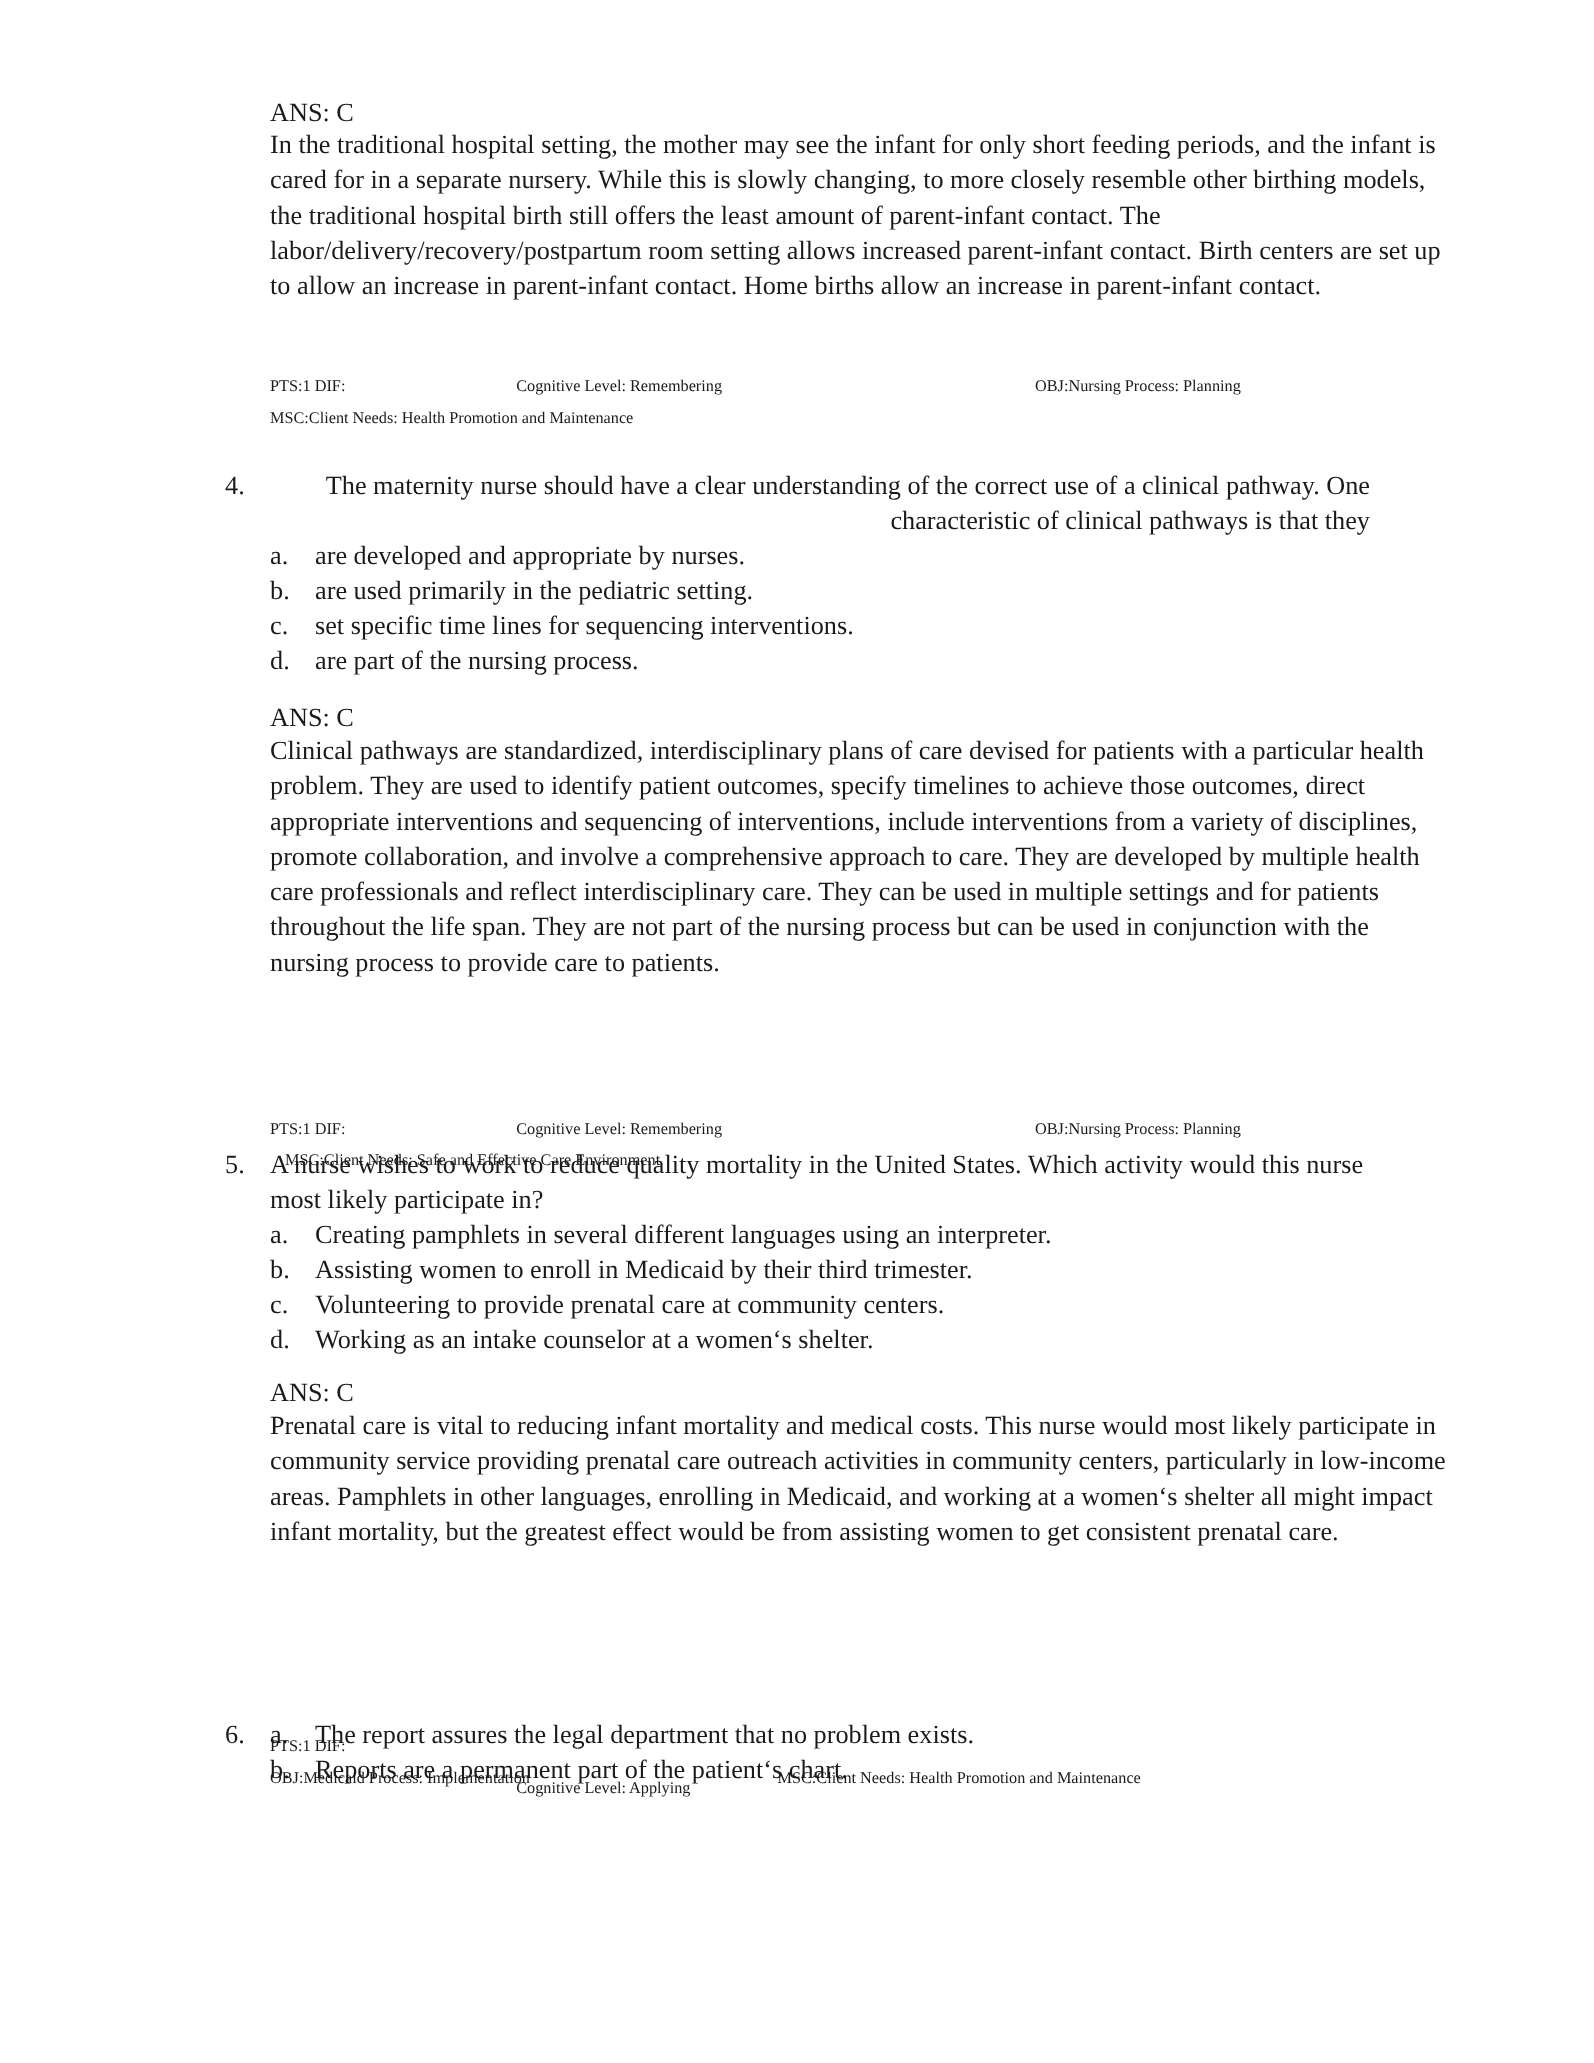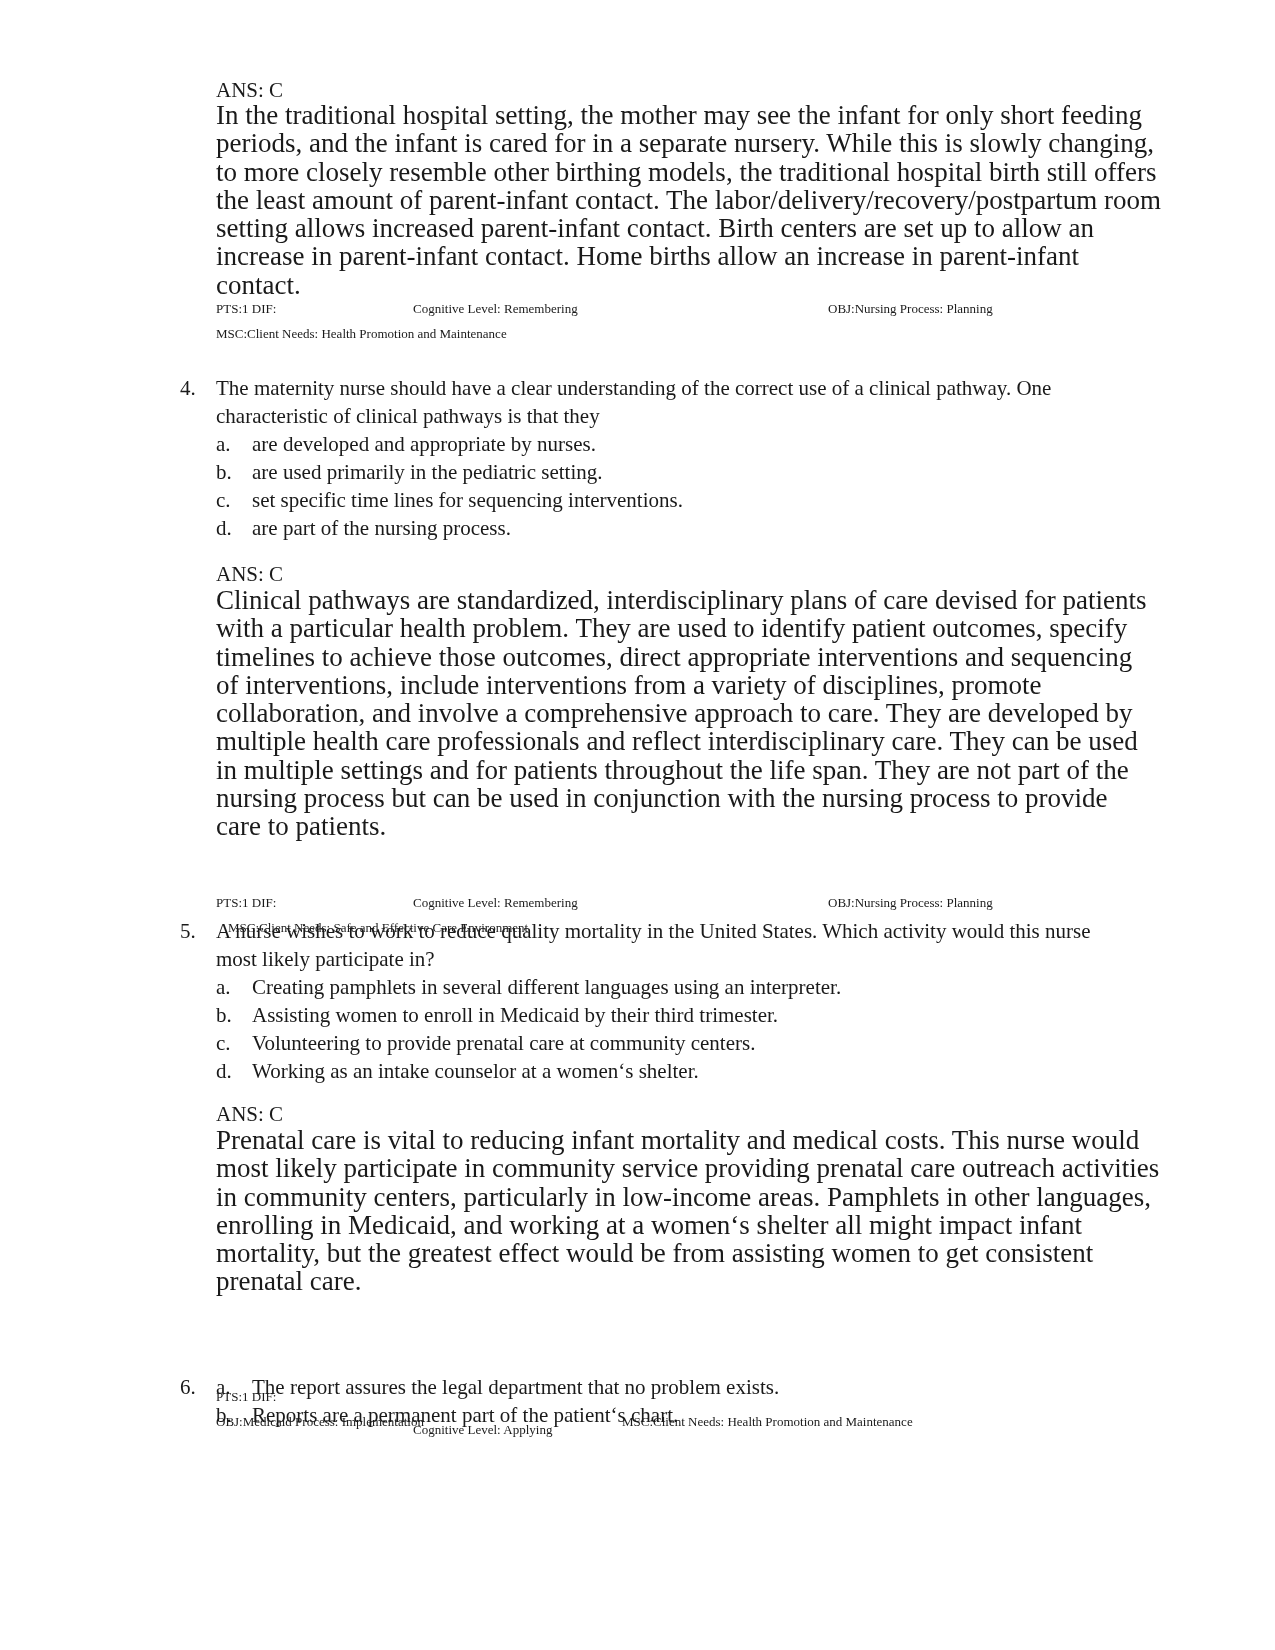--- a/index.html
+++ b/index.html
@@ -4,21 +4,21 @@
 <style>
   html, body { margin: 0; padding: 0; background: #ffffff; }
   body {
     width: 1275px; height: 1650px; position: relative; overflow: hidden;
     font-family: "Liberation Serif", "DejaVu Serif", serif;
     color: #1a1a1a;
   }
   .page { position: absolute; left: 0; top: 0; width: 1275px; height: 1190px; }
   .block { position: absolute; left: 216px; width: 950px; }
   .ans { font-size: 21px; line-height: 28px; }
-  .rationale { font-size: 27px; line-height: 28.3px; }
+  .rationale { font-size: 21px; line-height: 28.3px; }
   .meta { font-size: 13px; line-height: 25px; position: relative; height: 50px; }
   .meta span { position: absolute; white-space: nowrap; }
   .question { position: absolute; left: 180px; width: 990px; font-size: 21px; line-height: 28px; }
   .qnum { position: absolute; left: 0; top: 0; }
   .qtext { margin-left: 36px; }
   .opt { position: relative; margin-left: 36px; padding-left: 36px; }
   .opt .letter { position: absolute; left: 0; top: 0; }
 </style>
 </head>
 <body>
@@ -30,21 +30,21 @@
 
   <div class="block meta" style="top:296px;">
     <span style="left:0; top:0;">PTS:1  DIF:</span>
     <span style="left:197px; top:0;">Cognitive Level: Remembering</span>
     <span style="left:612px; top:0;">OBJ:Nursing Process: Planning</span>
     <span style="left:0; top:25px;">MSC:Client Needs: Health Promotion and Maintenance</span>
   </div>
 
   <div class="question" style="top:374px;">
     <span class="qnum">4.</span>
-    <div class="qtext" style="width:880px;">The maternity nurse should have a clear understanding of the correct use of a clinical pathway. One characteristic of clinical pathways is that they</div>
+    <div class="qtext" style="width:880px;text-align:right;">The maternity nurse should have a clear understanding of the correct use of a clinical pathway. One characteristic of clinical pathways is that they</div>
     <div class="opt"><span class="letter">a.</span><span>are developed and appropriate by nurses.</span></div>
     <div class="opt"><span class="letter">b.</span><span>are used primarily in the pediatric setting.</span></div>
     <div class="opt"><span class="letter">c.</span><span>set specific time lines for sequencing interventions.</span></div>
     <div class="opt"><span class="letter">d.</span><span>are part of the nursing process.</span></div>
   </div>
 
   <div class="block ans" style="top:560px;">ANS: C</div>
   <div class="block rationale" style="top:586px; width:935px;">Clinical pathways are standardized, interdisciplinary plans of care devised for patients with a particular health problem. They are used to identify patient outcomes, specify timelines to achieve those outcomes, direct appropriate interventions and sequencing of interventions, include interventions from a variety of disciplines, promote collaboration, and involve a comprehensive approach to care. They are developed by multiple health care professionals and reflect interdisciplinary care. They can be used in multiple settings and for patients throughout the life span. They are not part of the nursing process but can be used in conjunction with the nursing process to provide care to patients.</div>
 
   <div class="block meta" style="top:840px;">

